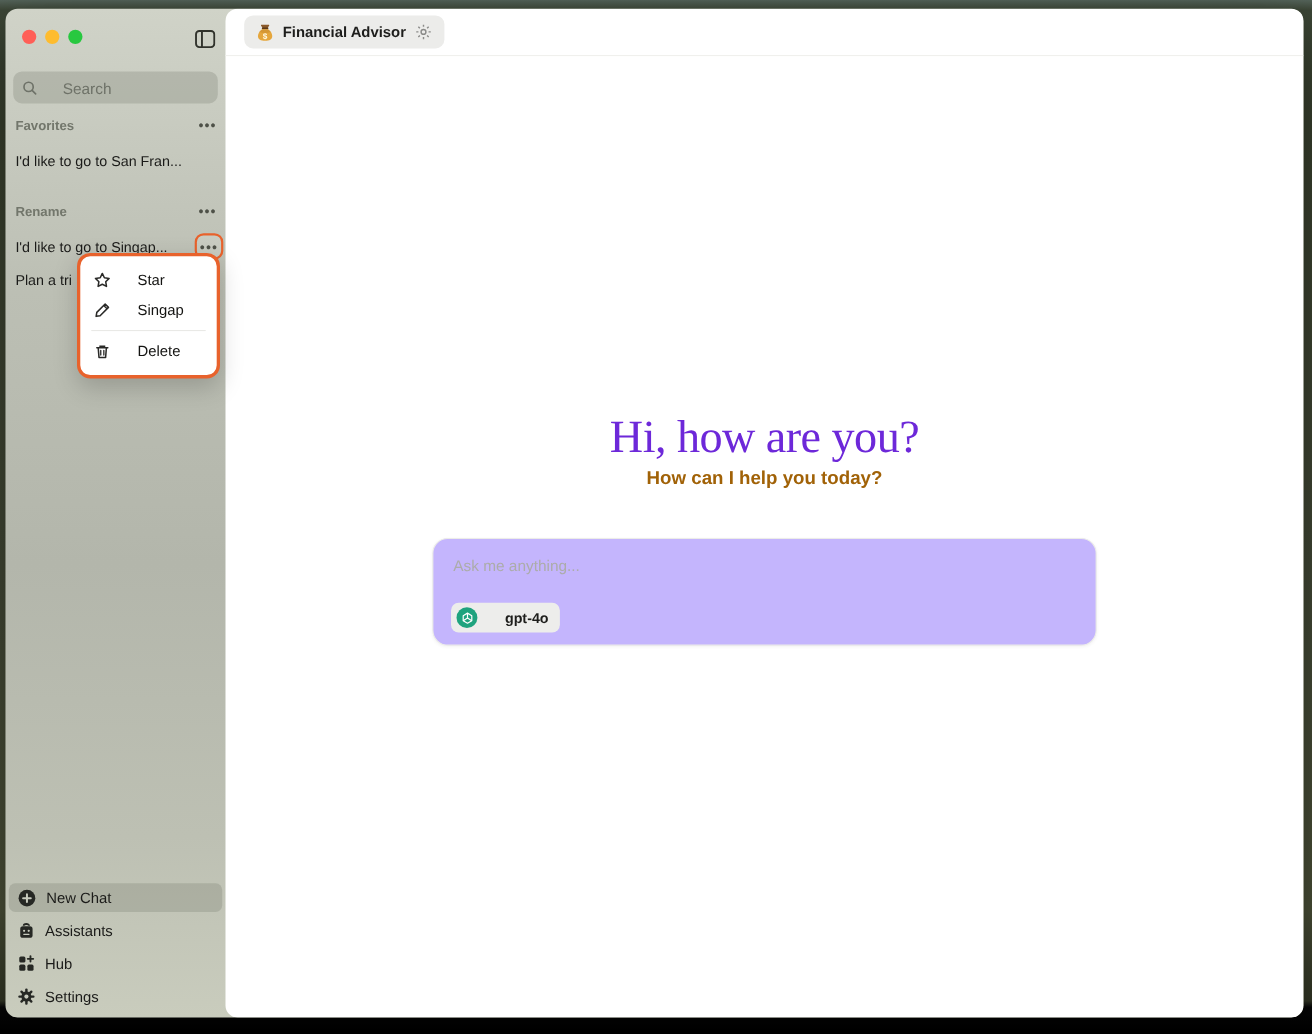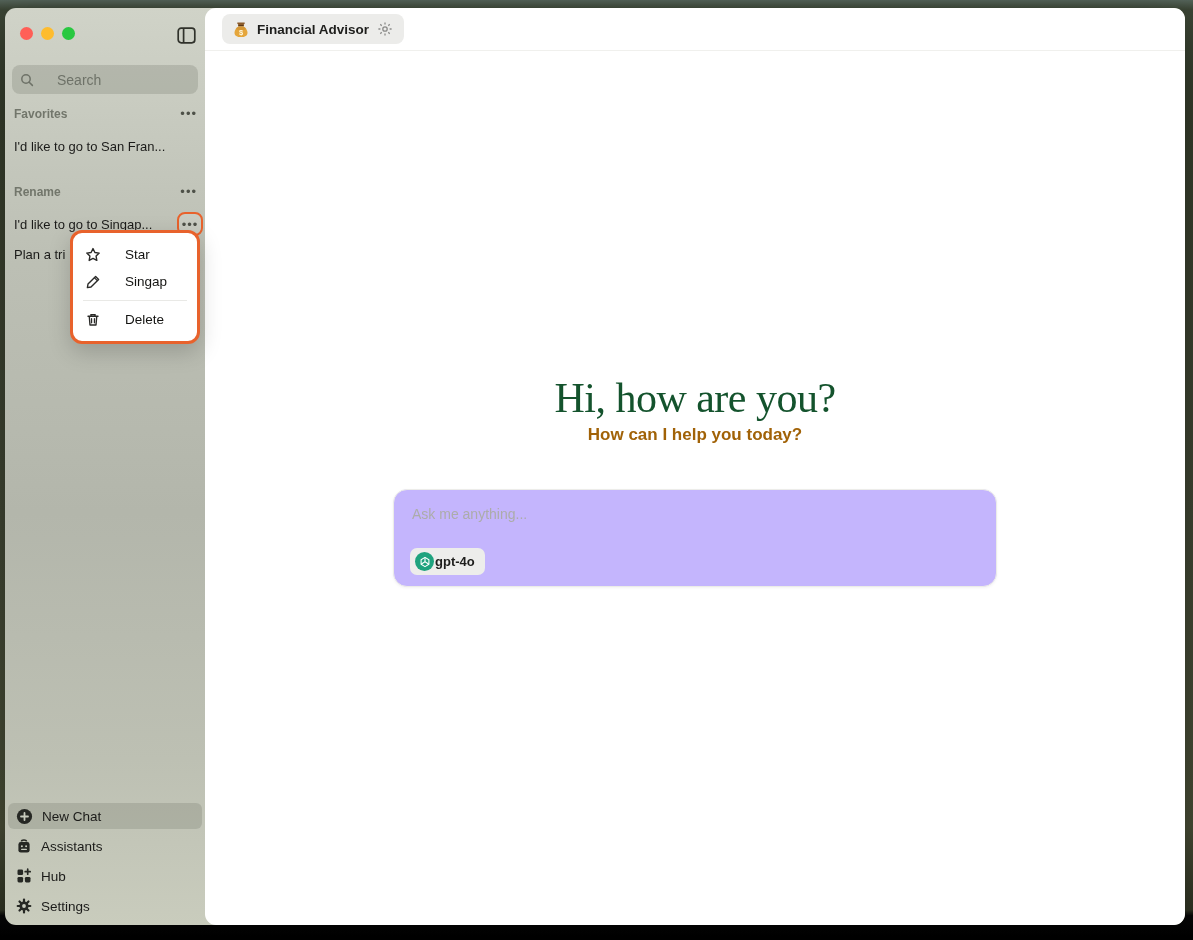--- a/index.html
+++ b/index.html
@@ -72,36 +72,36 @@
   }
   .tabbar{position:absolute;left:0;right:0;top:0;height:43px;border-bottom:1px solid #F0F0ED;}
   .tab{
     position:absolute;left:17px;top:6px;height:30px;background:#ECECEA;border-radius:8px;
     display:flex;align-items:center;gap:8px;padding:0 11px;cursor:pointer;
   }
   .tab .tab-label{font-size:13.5px;font-weight:700;color:#1E1E1C;}
   .hero{position:absolute;left:0;right:0;top:367px;text-align:center;}
   .hero-title{
     font-family:"Liberation Serif","DejaVu Serif",serif;font-weight:400;
-    font-size:42px;letter-spacing:-.5px;color:#14532d;line-height:1.1;
+    font-size:42px;letter-spacing:-.5px;color:#6d28d9;line-height:1.1;
   }
   .hero-sub{margin-top:4px;font-size:17px;color:#a16207;font-weight:bold;}
   .prompt-card{
     position:absolute;left:188px;top:481px;width:604px;height:98px;background:#c4b5fd;
     border:1px solid #ECECE9;border-radius:14px;box-shadow:0 1px 3px rgba(0,0,0,.05);
   }
   .prompt-card textarea{
     position:absolute;left:0;top:0;width:100%;height:52px;border:none;outline:none;resize:none;
     background:transparent;padding:16px 18px 0 18px;font-size:14px;color:#333;
     font-family:"Liberation Sans",sans-serif;
   }
   .prompt-card textarea::placeholder{color:#ACACAA;}
   .model-badge{
     position:absolute;left:16px;bottom:11px;height:27px;background:#EDEDEB;border-radius:7px;
-    display:flex;align-items:center;gap:1px;padding:0 10px 0 5px;cursor:pointer;
+    display:flex;align-items:center;gap:25px;padding:0 10px 0 5px;cursor:pointer;
   }
   .model-badge .logo{
     width:19px;height:19px;border-radius:50%;background:var(--openai-green);
     display:flex;align-items:center;justify-content:center;
   }
   .model-badge .model-label{font-size:13px;font-weight:700;color:#1E1E1C;}
   svg{display:block;}
 </style>
 </head>
 <body>

